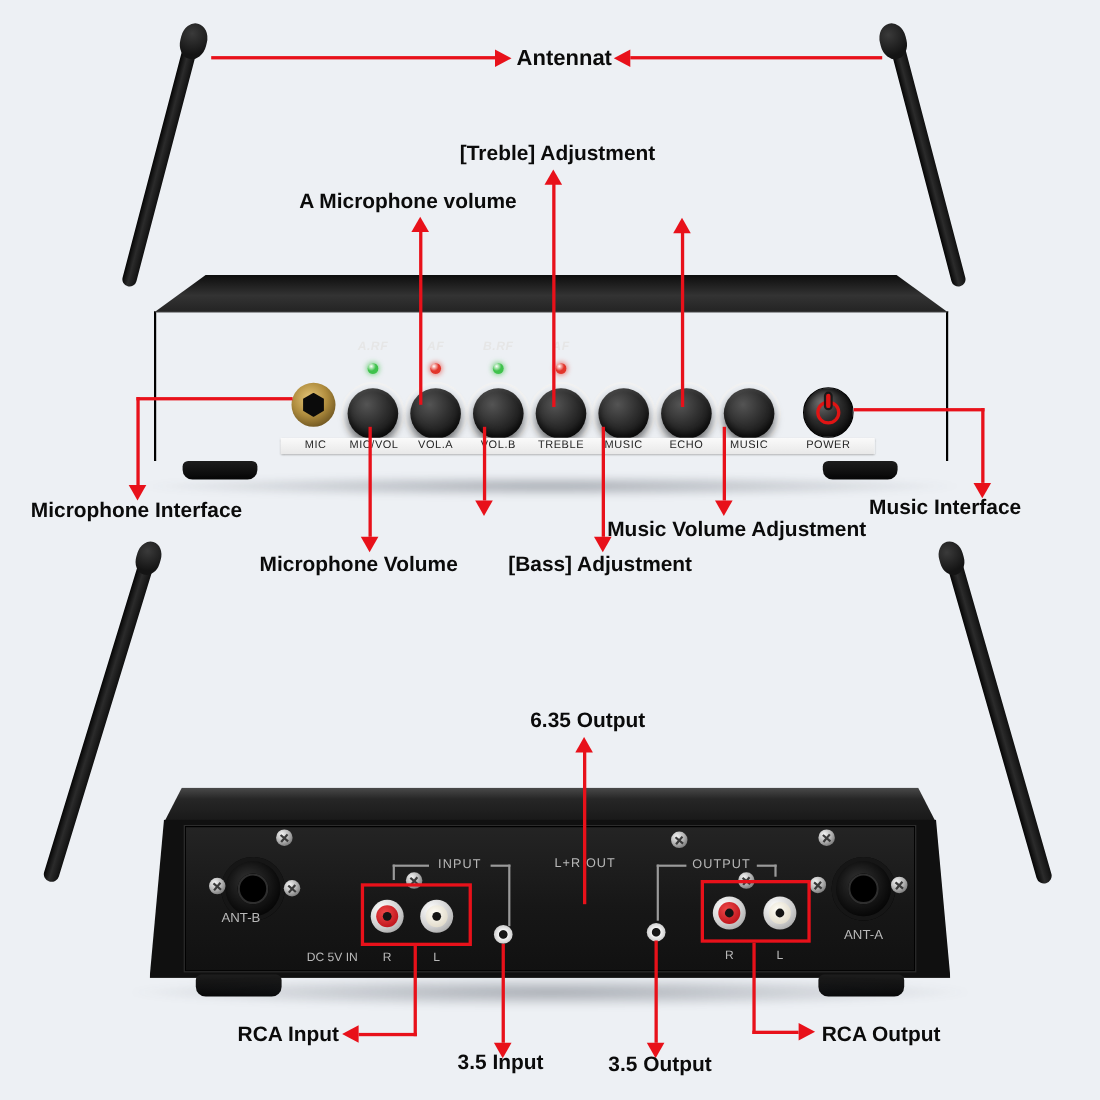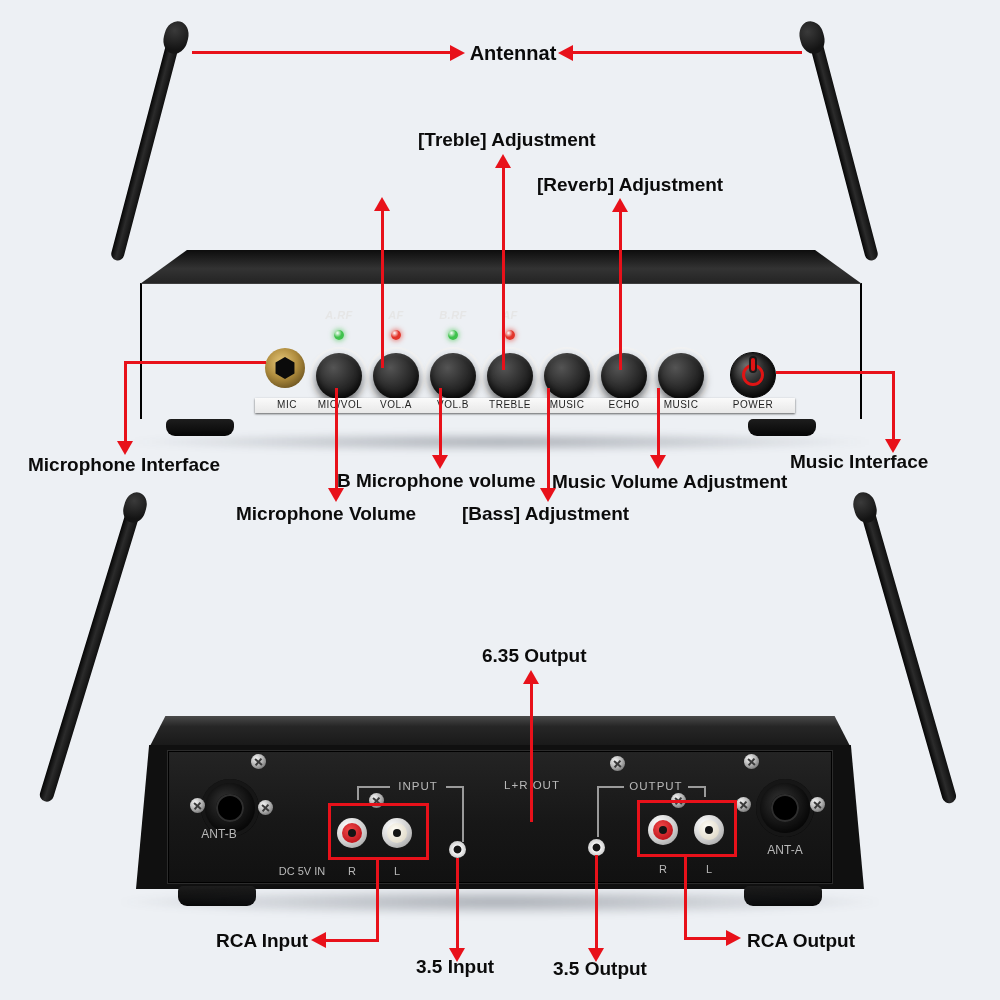--- a/index.html
+++ b/index.html
@@ -220,44 +220,43 @@
   <div class="hline" style="left:192px;top:51px;width:258px;"></div>
   <div class="arr arr-right" style="left:450px;top:45px;"></div>
   <div class="ann-label" style="left:468px;top:42px;width:90px;text-align:center;font-size:20px;">Antennat</div>
   <div class="arr arr-left" style="left:558px;top:45px;"></div>
   <div class="hline" style="left:573px;top:51px;width:229px;"></div>
 
   <div class="ann-label" style="left:418px;top:129px;">[Treble] Adjustment</div>
   <div class="arr arr-up" style="left:495px;top:154px;"></div>
   <div class="vline" style="left:502px;top:166px;height:204px;"></div>
 
+  <div class="ann-label" style="left:272px;top:173px;">A Microphone volume</div>
   <div class="arr arr-up" style="left:374px;top:197px;"></div>
   <div class="vline" style="left:381px;top:209px;height:159px;"></div>
 
-  <div class="ann-label" style="left:537px;top:174px;">[Reverb] Adjustment</div>
   <div class="arr arr-up" style="left:612px;top:198px;"></div>
   <div class="vline" style="left:619px;top:210px;height:160px;"></div>
 
   <div class="hline" style="left:124px;top:361px;width:142px;"></div>
   <div class="vline" style="left:124px;top:361px;height:80px;"></div>
   <div class="arr arr-down" style="left:117px;top:441px;"></div>
   <div class="ann-label" style="left:28px;top:454px;">Microphone Interface</div>
 
   <div class="hline" style="left:776px;top:371px;width:119px;"></div>
   <div class="vline" style="left:892px;top:371px;height:68px;"></div>
   <div class="arr arr-down" style="left:885px;top:439px;"></div>
   <div class="ann-label" style="left:790px;top:451px;">Music Interface</div>
 
   <div class="vline" style="left:335px;top:388px;height:100px;"></div>
   <div class="arr arr-down" style="left:328px;top:488px;"></div>
   <div class="ann-label" style="left:236px;top:503px;">Microphone Volume</div>
 
   <div class="vline" style="left:439px;top:388px;height:67px;"></div>
   <div class="arr arr-down" style="left:432px;top:455px;"></div>
-  <div class="ann-label" style="left:337px;top:470px;">B Microphone volume</div>
 
   <div class="vline" style="left:547px;top:388px;height:100px;"></div>
   <div class="arr arr-down" style="left:540px;top:488px;"></div>
   <div class="ann-label" style="left:462px;top:503px;">[Bass] Adjustment</div>
 
   <div class="vline" style="left:657px;top:388px;height:67px;"></div>
   <div class="arr arr-down" style="left:650px;top:455px;"></div>
   <div class="ann-label" style="left:552px;top:471px;">Music Volume Adjustment</div>
 
   <div class="ann-label" style="left:482px;top:645px;">6.35 Output</div>

